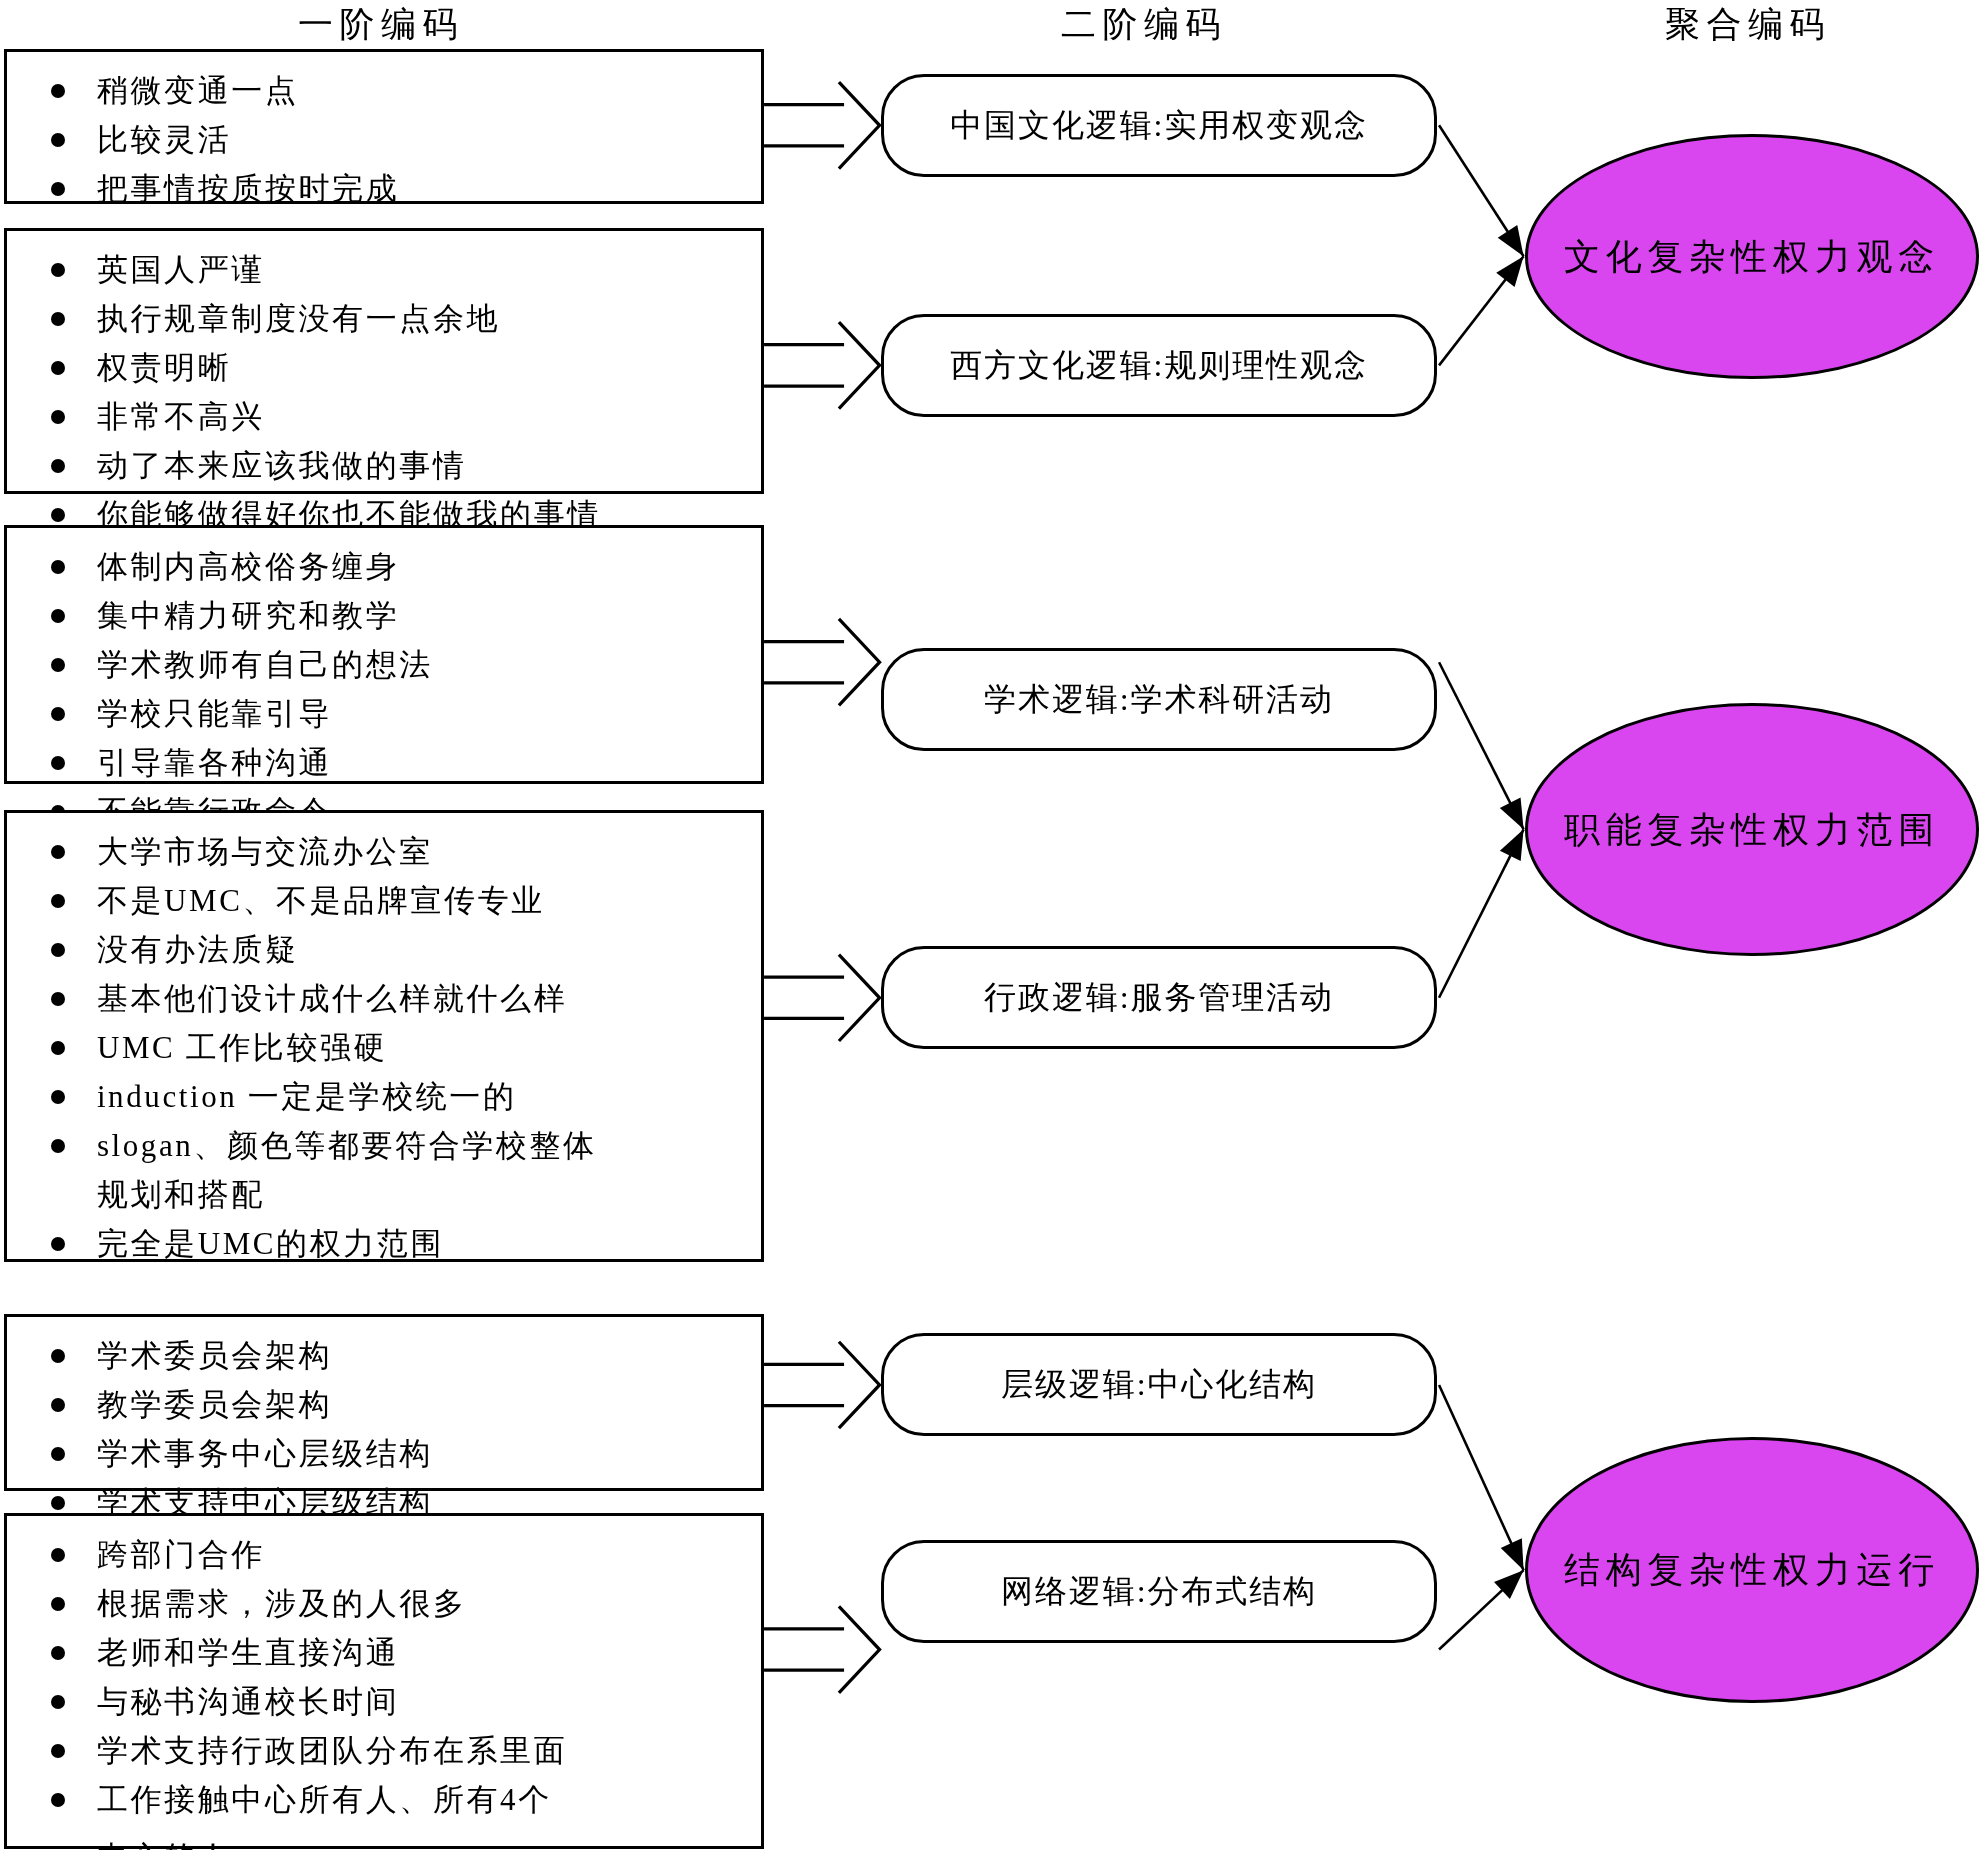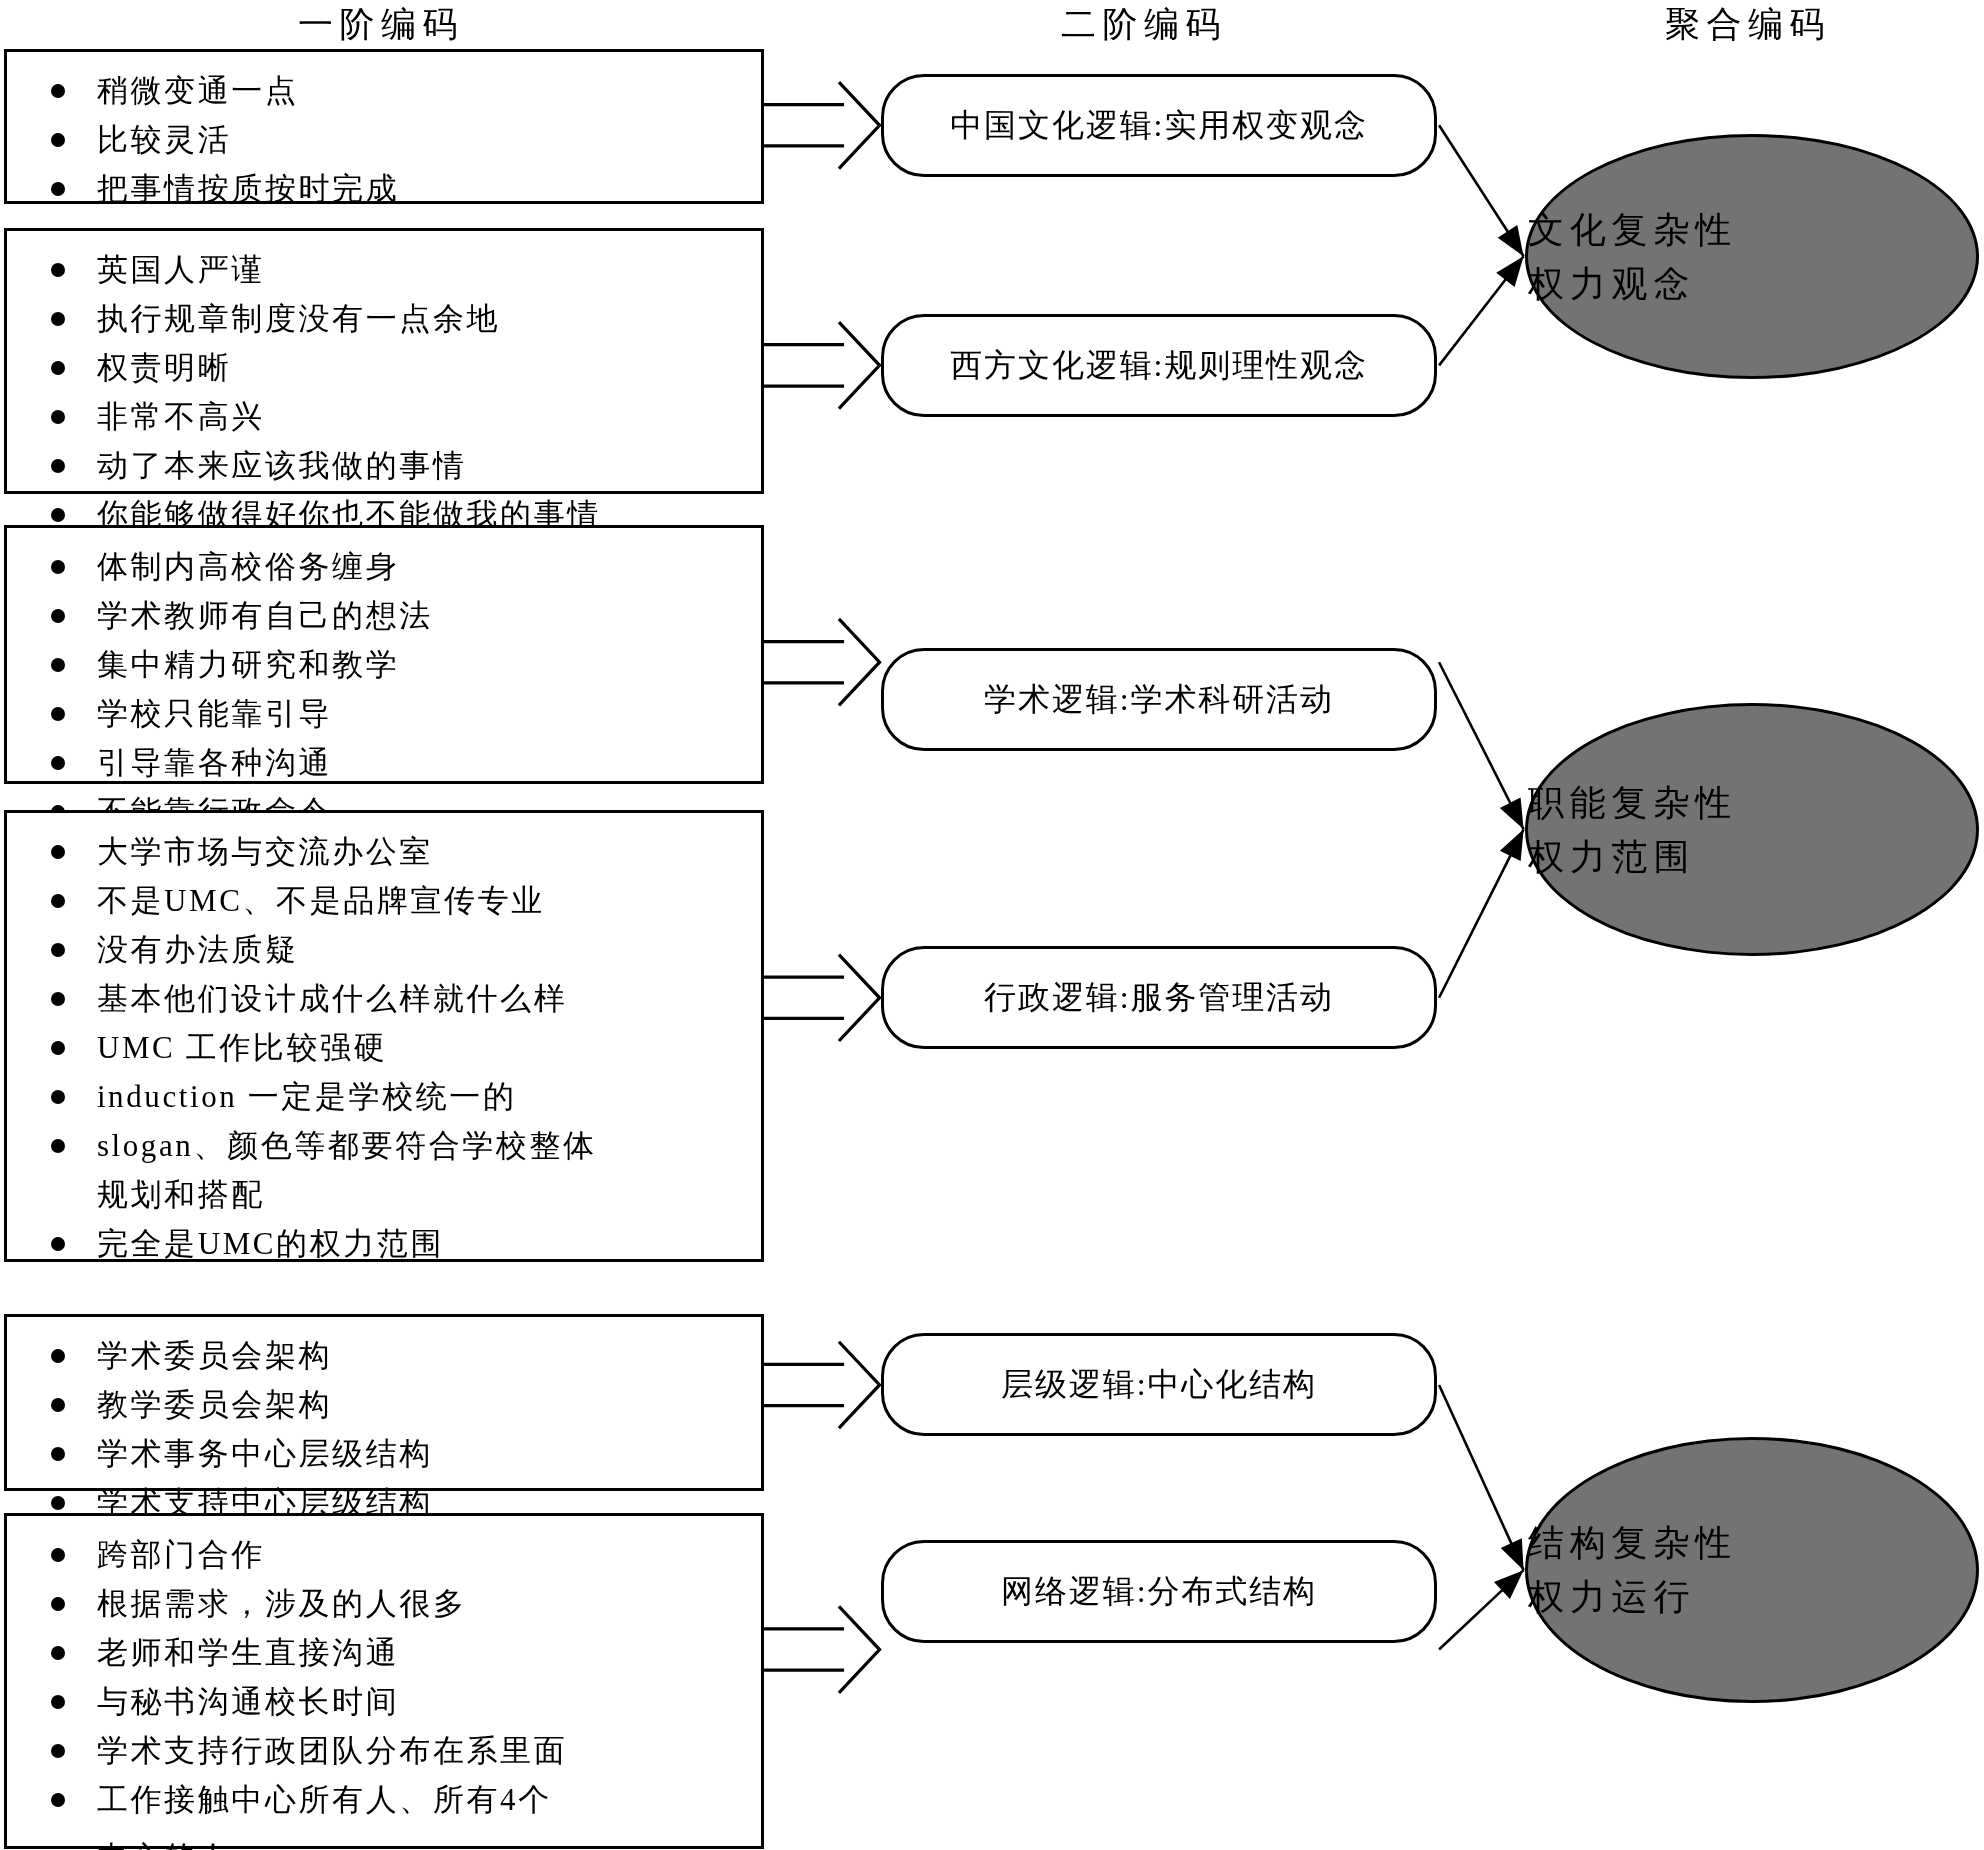--- a/index.html
+++ b/index.html
@@ -41,23 +41,23 @@
   .fo-box .li.gap{margin-top:17px;}
   .so-node{
     position:absolute;left:881px;width:556px;height:103px;
     border:3.2px solid #000;border-radius:43px;background:#fff;
     box-sizing:border-box;
     display:flex;align-items:center;justify-content:center;
     font-size:32px;letter-spacing:1.9px;white-space:nowrap;z-index:2;
   }
   .agg-node{
     position:absolute;
-    border:3.9px solid #000;border-radius:50%;background:#737373;
+    border:3.9px solid #000;border-radius:50%;background:#d946ef;
     box-sizing:border-box;
-    display:flex;flex-direction:column;align-items:flex-start;justify-content:center;
+    display:flex;flex-direction:row;align-items:center;justify-content:center;
     font-size:36px;letter-spacing:5.8px;line-height:1.5;
     text-align:center;white-space:nowrap;z-index:2;
   }
 </style>
 </head>
 <body>
 
 <div class="canvas">
   <svg class="wires" width="1985" height="1851" viewBox="0 0 3076 2868">
       <defs>
@@ -102,22 +102,22 @@
     <div class="fo-box" style="top: 228px; height: 266px;">
       <div class="li bulleted">英国人严谨</div>
       <div class="li bulleted">执行规章制度没有一点余地</div>
       <div class="li bulleted">权责明晰</div>
       <div class="li bulleted">非常不高兴</div>
       <div class="li bulleted">动了本来应该我做的事情</div>
       <div class="li bulleted">你能够做得好你也不能做我的事情</div>
     </div>
     <div class="fo-box" style="top: 525px; height: 259px;">
       <div class="li bulleted">体制内高校俗务缠身</div>
+      <div class="li bulleted">集中精力研究和教学</div>
       <div class="li bulleted">学术教师有自己的想法</div>
-      <div class="li bulleted">集中精力研究和教学</div>
       <div class="li bulleted">学校只能靠引导</div>
       <div class="li bulleted">引导靠各种沟通</div>
       <div class="li bulleted">不能靠行政命令</div>
     </div>
     <div class="fo-box" style="top: 810px; height: 452px;">
       <div class="li bulleted">大学市场与交流办公室</div>
       <div class="li bulleted">不是UMC、不是品牌宣传专业</div>
       <div class="li bulleted">没有办法质疑</div>
       <div class="li bulleted">基本他们设计成什么样就什么样</div>
       <div class="li bulleted">UMC 工作比较强硬</div>

